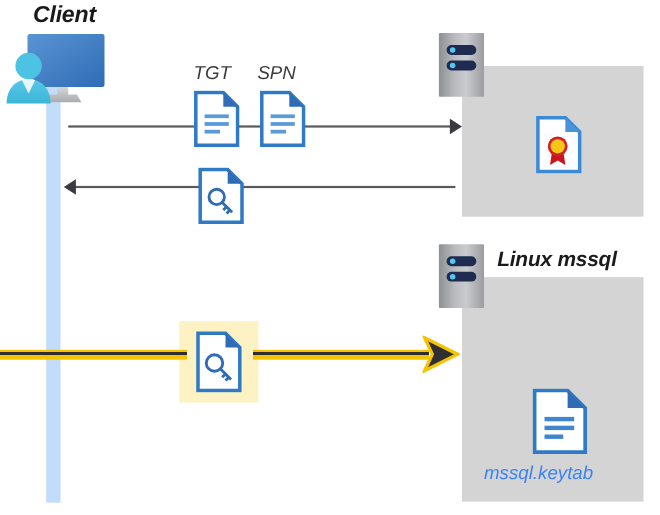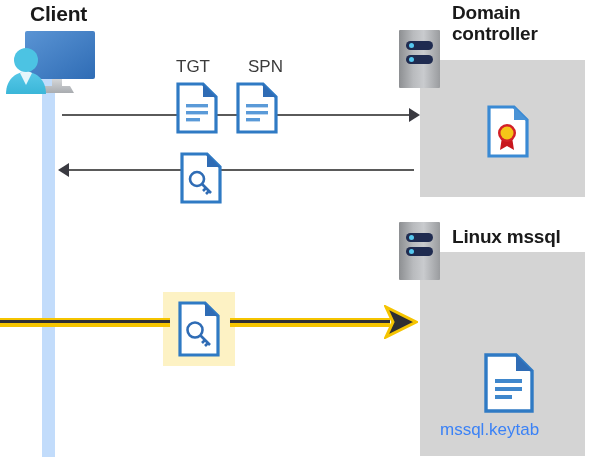--- a/index.html
+++ b/index.html
@@ -3,39 +3,39 @@
 <meta charset="utf-8">
 <style>
   html,body{margin:0;padding:0;}
   body{
     width:600px;height:468px;
     background:#ffffff;
     font-family:"Liberation Sans", sans-serif;
     overflow:hidden;
     position:relative;
   }
-  #stage{position:absolute;left:0;top:0;width:600px;height:468px;}
+  #stage{position:absolute;left:0;top:0;width:600px;height:468px;font-style:italic;}
   .abs{position:absolute;}
 
   
   .title-bold{
     font-weight:bold;
     color:#1a1a1a;
     letter-spacing:-0.2px;
     line-height:1.12;
   }
   #client-title{left:30px;top:2px;font-size:21px;}
   #dc-title{left:452px;top:2px;font-size:19px;width:140px;}
   #linux-title{left:452px;top:226px;font-size:19px;}
 
   .small-label{
     font-size:17px;color:#3b3b3b;font-weight:normal;text-align:right;
   }
   #tgt-label{left:176px;top:57px;}
-  #spn-label{left:248px;top:57px;}
+  #spn-label{left:234px;top:57px;}
 
   #keytab-label{
     left:440px;top:420px;font-size:17px;color:#3b82f6;
   }
 
   
   .panel{background:#d4d4d4;}
   #dc-panel{left:420px;top:60px;width:165px;height:137px;}
   #linux-panel{left:420px;top:252px;width:165px;height:204px;}
 
@@ -118,24 +118,20 @@
 
 <div id="stage">
 
   <div class="abs panel" id="dc-panel"></div>
   <div class="abs panel" id="linux-panel"></div>
 
   <div class="abs" id="lifeline"></div>
 
   <div class="abs title-bold" id="client-title">Client</div>
 
-  <div class="abs title-bold" id="dc-title">
-    <div>Domain</div>
-    <div>controller</div>
-  </div>
 
   <div class="abs title-bold" id="linux-title">Linux mssql</div>
 
   <div class="abs small-label" id="tgt-label">TGT</div>
   <div class="abs small-label" id="spn-label">SPN</div>
 
   <div class="abs" id="keytab-label">mssql.keytab</div>
 
   <div class="abs" id="client-icon">
     <svg width="100" height="72" viewBox="0 0 100 72" class="docicon">

